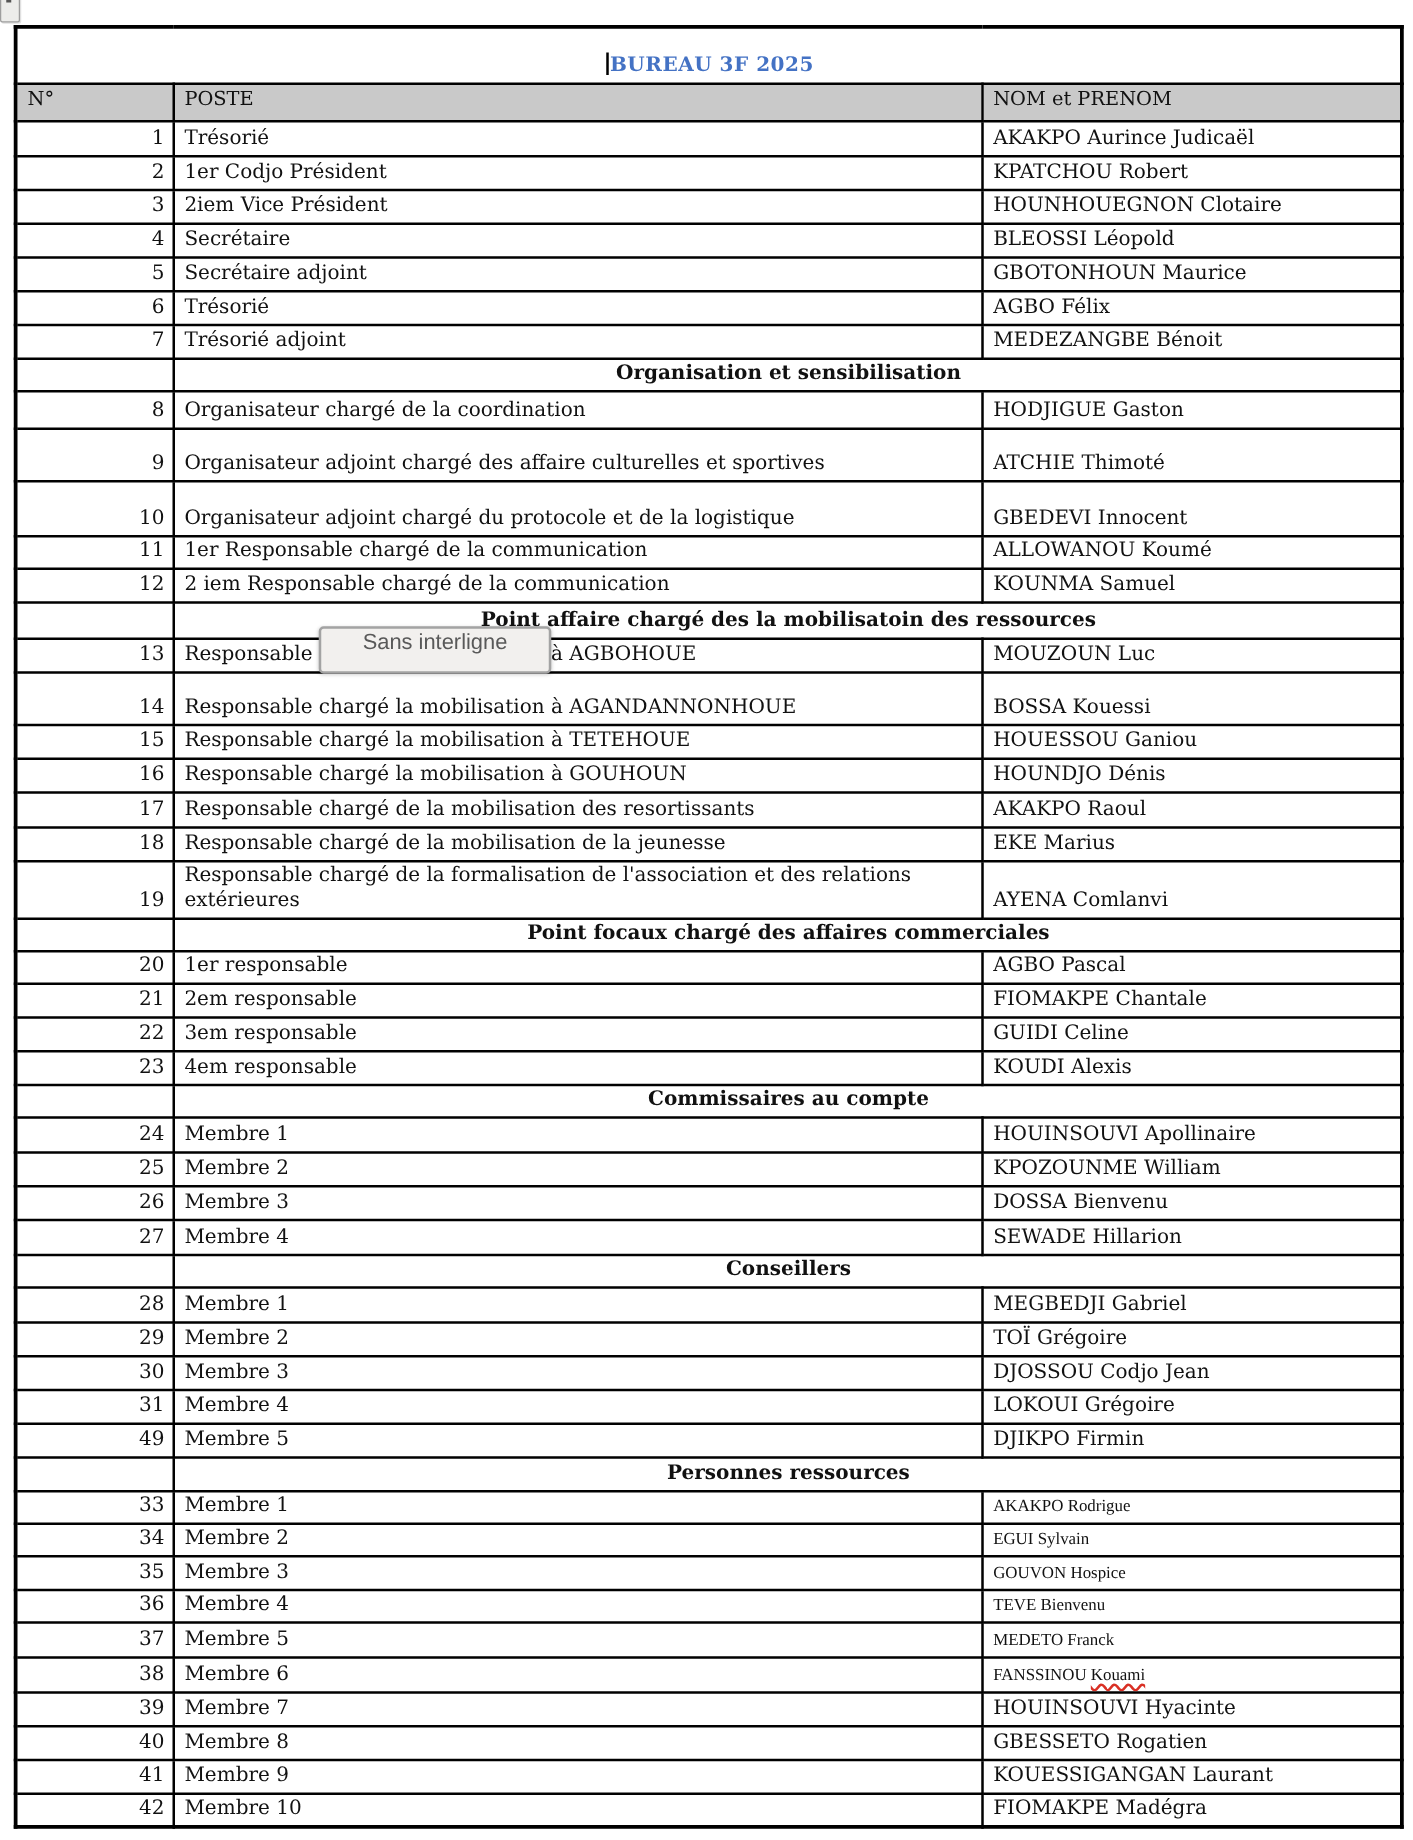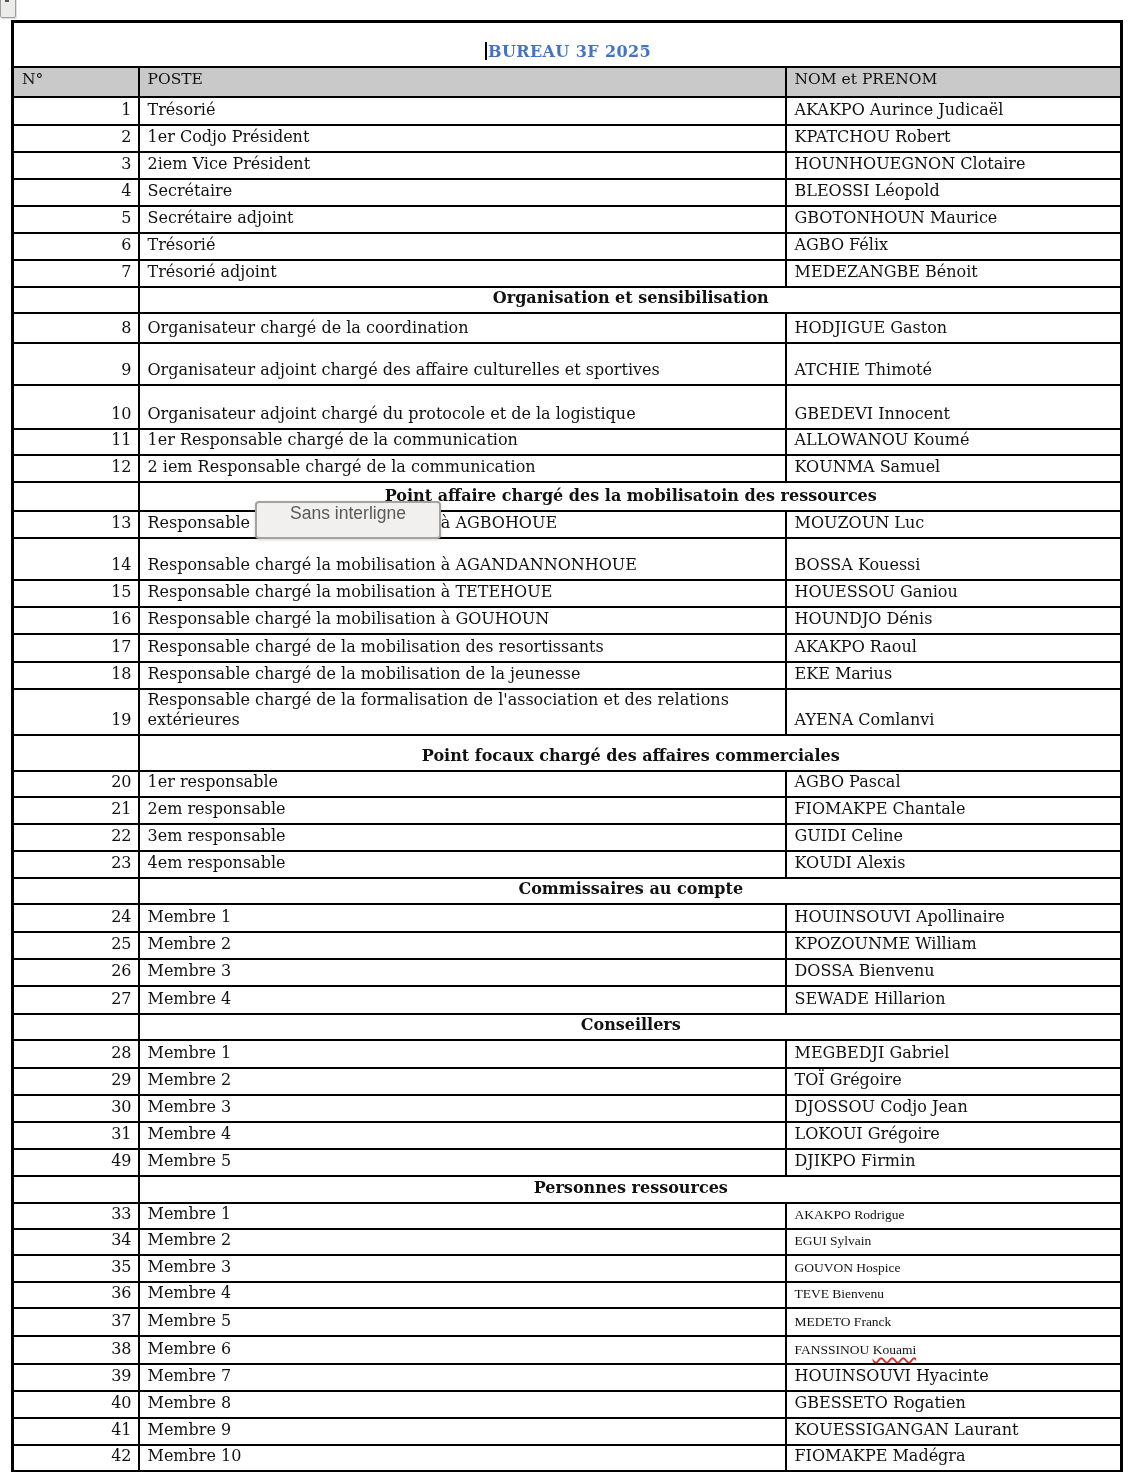--- a/index.html
+++ b/index.html
@@ -191,21 +191,21 @@
       <tr style="height: 27px;">
         <td class="col-num">18</td>
         <td class="poste-cell">Responsable chargé de la mobilisation de la jeunesse</td>
         <td class="nom-cell"><span>EKE Marius</span></td>
       </tr>
       <tr style="height: 44px;">
         <td class="col-num">19</td>
         <td class="poste-cell">Responsable chargé de la formalisation de l'association et des relations extérieures</td>
         <td class="nom-cell"><span>AYENA Comlanvi</span></td>
       </tr>
-      <tr style="height: 36px;">
+      <tr style="height: 26px;">
         <td class="col-num"></td>
         <td colspan="2" class="section-cell">Point focaux chargé des affaires commerciales</td>
       </tr>
       <tr style="height: 26px;">
         <td class="col-num">20</td>
         <td class="poste-cell">1er responsable</td>
         <td class="nom-cell"><span>AGBO Pascal</span></td>
       </tr>
       <tr style="height: 27px;">
         <td class="col-num">21</td>

